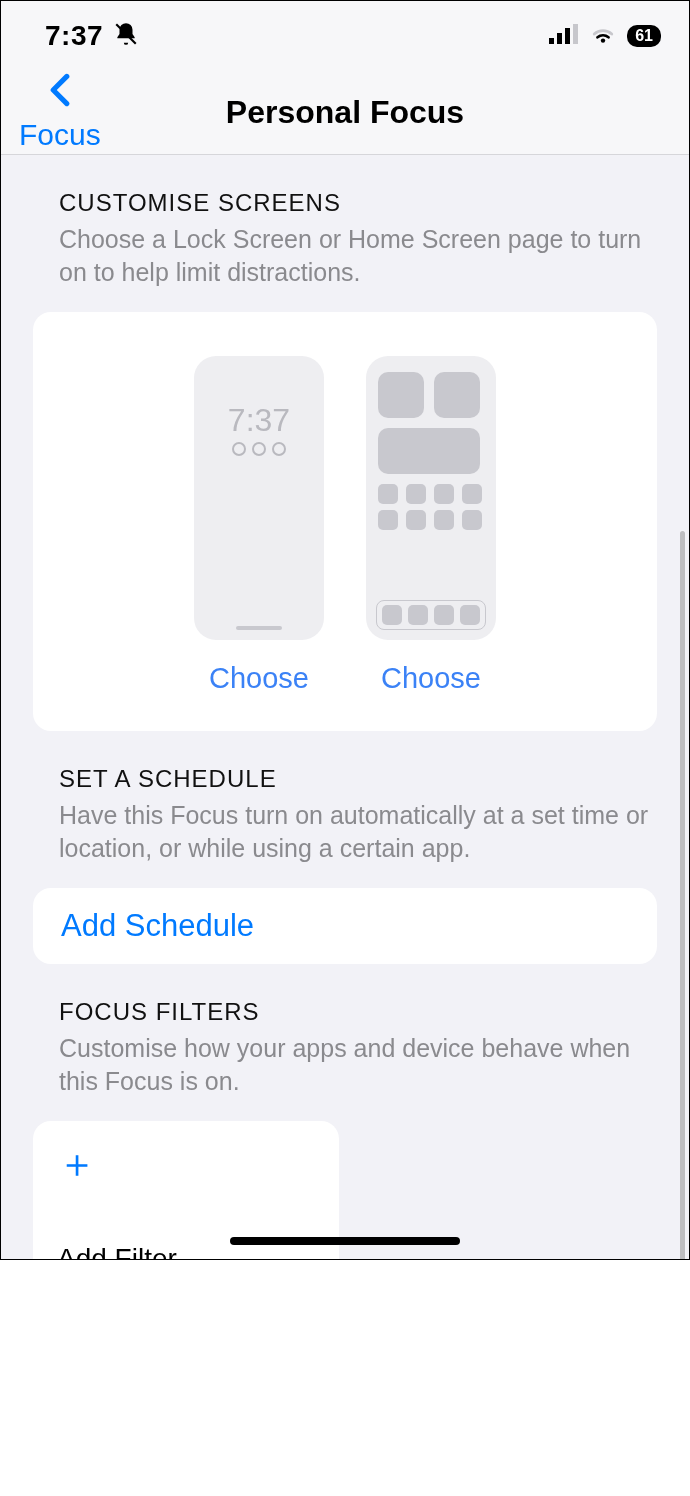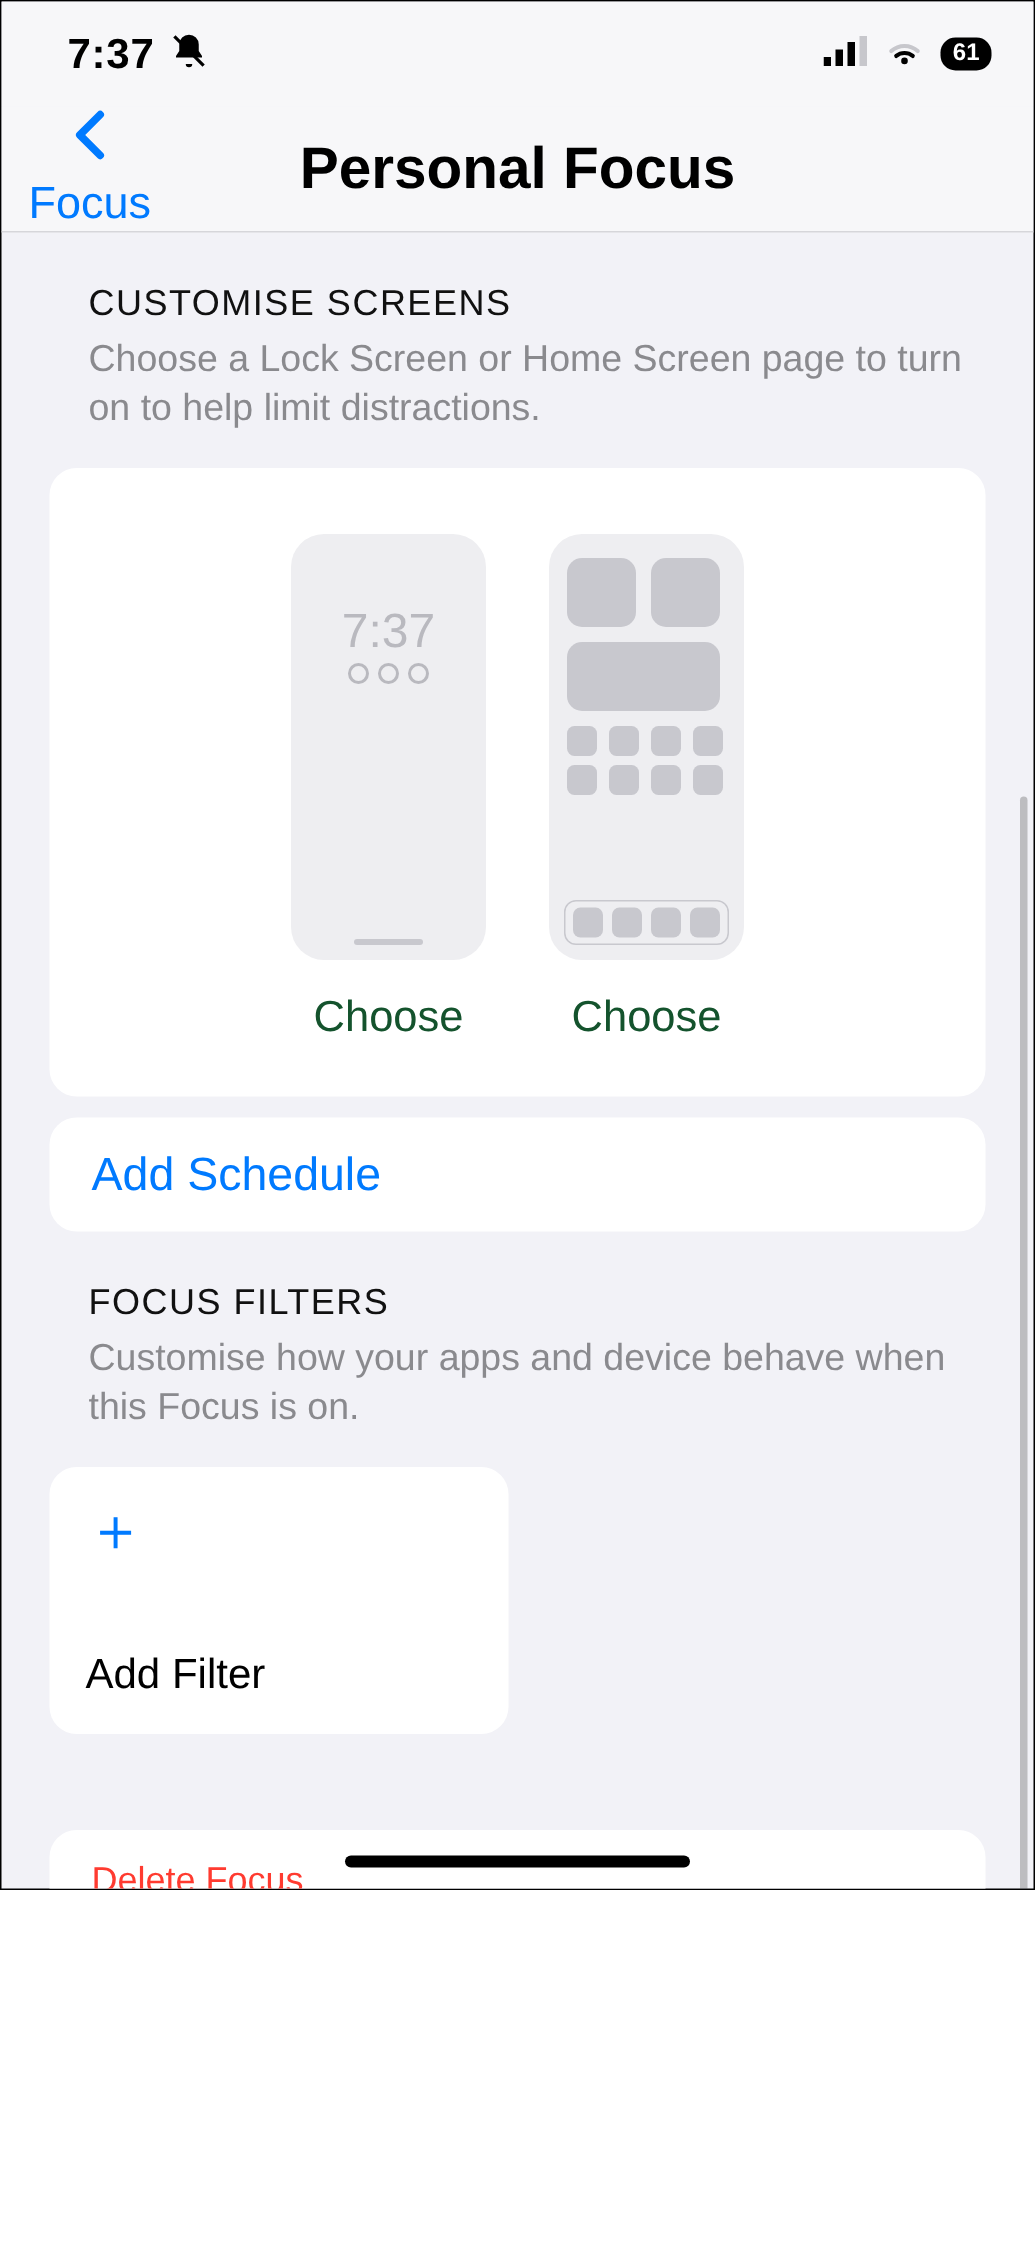--- a/index.html
+++ b/index.html
@@ -7,21 +7,21 @@
   .device { width:690px; height:1260px; border:1px solid #000; background:#f2f2f7; position:relative; overflow:hidden; }
   
   .statusbar { height:70px; display:flex; align-items:center; justify-content:space-between; padding:0 28px 0 44px; background:#f7f7f9; }
   .sb-left { display:flex; align-items:center; gap:10px; }
   .sb-time { font-size:28px; font-weight:600; letter-spacing:0.5px; }
   .sb-right { display:flex; align-items:center; gap:10px; }
   .batt { background:#000; color:#fff; border-radius:10px; padding:2px 8px; font-size:16px; font-weight:600; position:relative; }
   
   .navbar { height:84px; background:#f7f7f9; border-bottom:1px solid #d6d6da; position:relative; display:flex; align-items:center; }
   .nav-back { display:flex; align-items:center; gap:4px; color:#007aff; font-size:30px; padding-left:18px; cursor:pointer;flex-direction:column; }
-  .nav-title { position:absolute; left:0; right:0; text-align:center; font-size:39px; font-weight:600; pointer-events:none; }
+  .nav-title { position:absolute; left:0; right:0; text-align:center; font-size:32px; font-weight:600; pointer-events:none; }
   
   .content { padding:0 0 40px 0; }
   .section-head { padding:34px 38px 10px 58px; }
   .section-title { font-size:24px; letter-spacing:1px; color:#111; font-weight:400; text-transform:uppercase; }
   .section-desc { font-size:25px; color:#8a8a8e; line-height:1.3; margin-top:6px; }
   .card { background:#fff; border-radius:18px; margin:14px 32px 0 32px; }
   .screens-card { padding:44px 32px 36px 32px; display:flex; justify-content:center; gap:42px; }
   .screen-col { display:flex; flex-direction:column; align-items:center; }
   .phone { width:130px; height:284px; background:#eeeef1; border-radius:22px; position:relative; }
   .phone-home { background:#eeeef1; }
@@ -29,21 +29,21 @@
   .hg-wrow { display:flex; gap:10px; margin-bottom:10px;}
   .widget-lg { width:46px; height:46px; background:#c8c8ce; border-radius:10px; }
   .widget-wide { width:102px; height:46px; background:#c8c8ce; border-radius:10px; }
   .icon-row { display:flex; gap:8px; margin-top:6px;}
   .app-ic { width:20px; height:20px; background:#c8c8ce; border-radius:5px; }
   .dock { position:absolute; bottom:10px; left:10px; right:10px; height:30px; border:1.5px solid #c8c8ce; border-radius:8px; display:flex; gap:6px; align-items:center; justify-content:center; }
   .lock-time { position:absolute; top:46px; left:0; right:0; text-align:center; font-size:32px; font-weight:400; color:#b9b9bf; }
   .lock-dots { position:absolute; top:86px; left:0; right:0; text-align:center; display:flex; justify-content:center; gap:6px; }
   .ldot { width:14px; height:14px; border:2px solid #b9b9bf; border-radius:50%; }
   .home-ind { position:absolute; bottom:10px; left:50%; transform:translateX(-50%); width:46px; height:4px; background:#c8c8ce; border-radius:3px; }
-  .choose-btn { color:#14532d; font-size:29px; margin-top:22px; cursor:pointer; }
+  .choose-btn { color:#3b82f6; font-size:29px; margin-top:22px; cursor:pointer; }
   .row-card { padding:20px 28px; }
   .link-blue { color:#007aff; font-size:31px; cursor:pointer; }
   .link-red  { color:#ff3b30; font-size:24px; cursor:pointer; }
   .filter-card { width:306px; margin:14px 0 0 32px; background:#fff; border-radius:18px; padding:22px 24px 24px 24px; display:flex; flex-direction:column; gap:60px; cursor:pointer;}
   .plus { color:#007aff; font-size:40px; font-weight:400; line-height:1; }
   .filter-label { color:#000000; font-size:28px; }
   .home-indicator { position:absolute; bottom:14px; left:50%; transform:translateX(-50%); width:230px; height:8px; background:#000; border-radius:6px; }
   .scroll-ind { position:absolute; right:4px; top:530px; width:5px; height:750px; background:rgba(0,0,0,.22); border-radius:3px; }
 </style>
 </head>
@@ -139,20 +139,24 @@
               <div class="app-ic"></div>
               <div class="app-ic"></div>
               <div class="app-ic"></div>
               <div class="app-ic"></div>
             </div>
         </div>
         <div class="choose-btn">Choose</div>
       </div>
     </div>
 
+    <div class="section-head">
+      <div class="section-title">SET A SCHEDULE</div>
+      <div class="section-desc">Have this Focus turn on automatically at a set time or location, or while using a certain app.</div>
+    </div>
     <div class="card row-card">
       <span class="link-blue">Add Schedule</span>
     </div>
 
     <div class="section-head">
       <div class="section-title">FOCUS FILTERS</div>
       <div class="section-desc">Customise how your apps and device behave when this Focus is on.</div>
     </div>
     <div class="filter-card">
       <div class="plus">＋</div>

